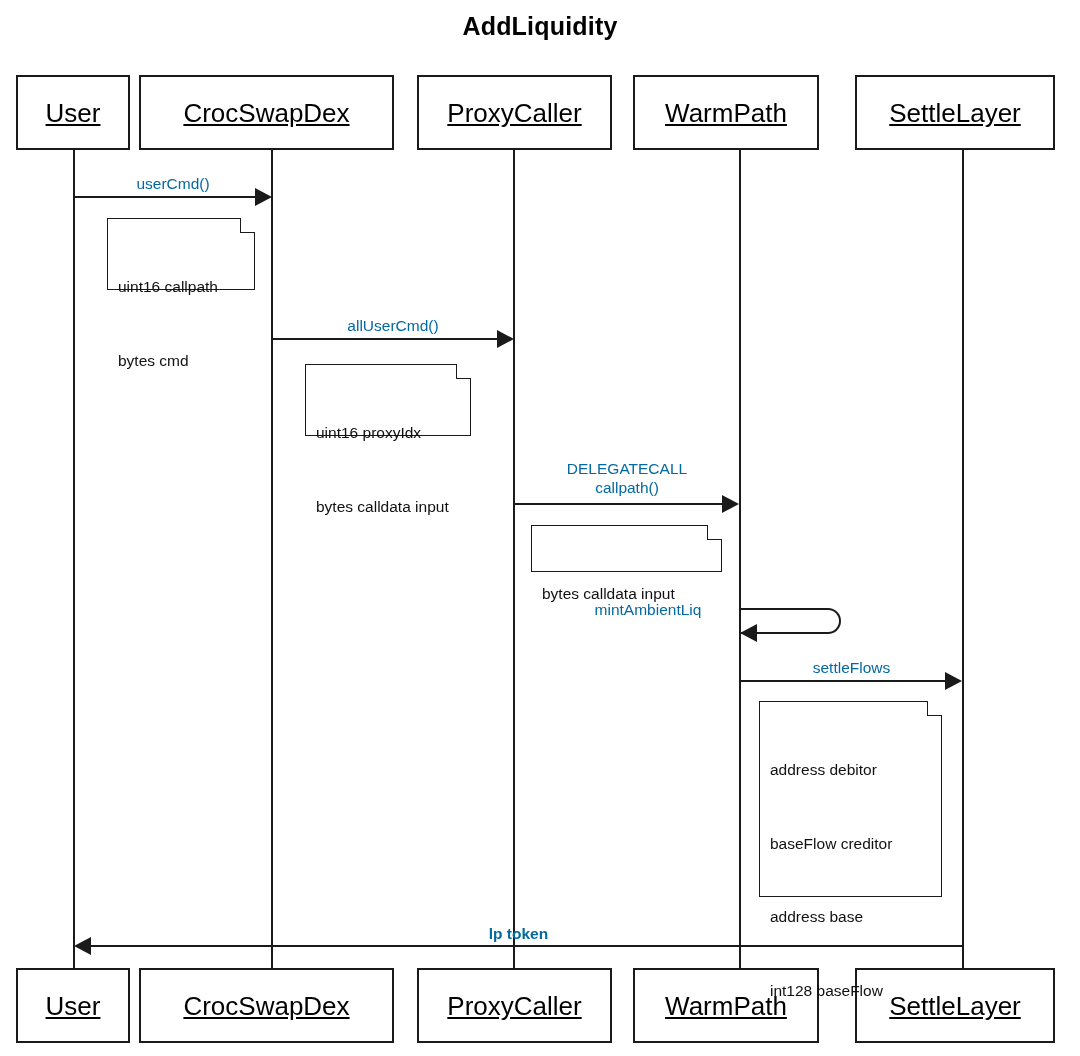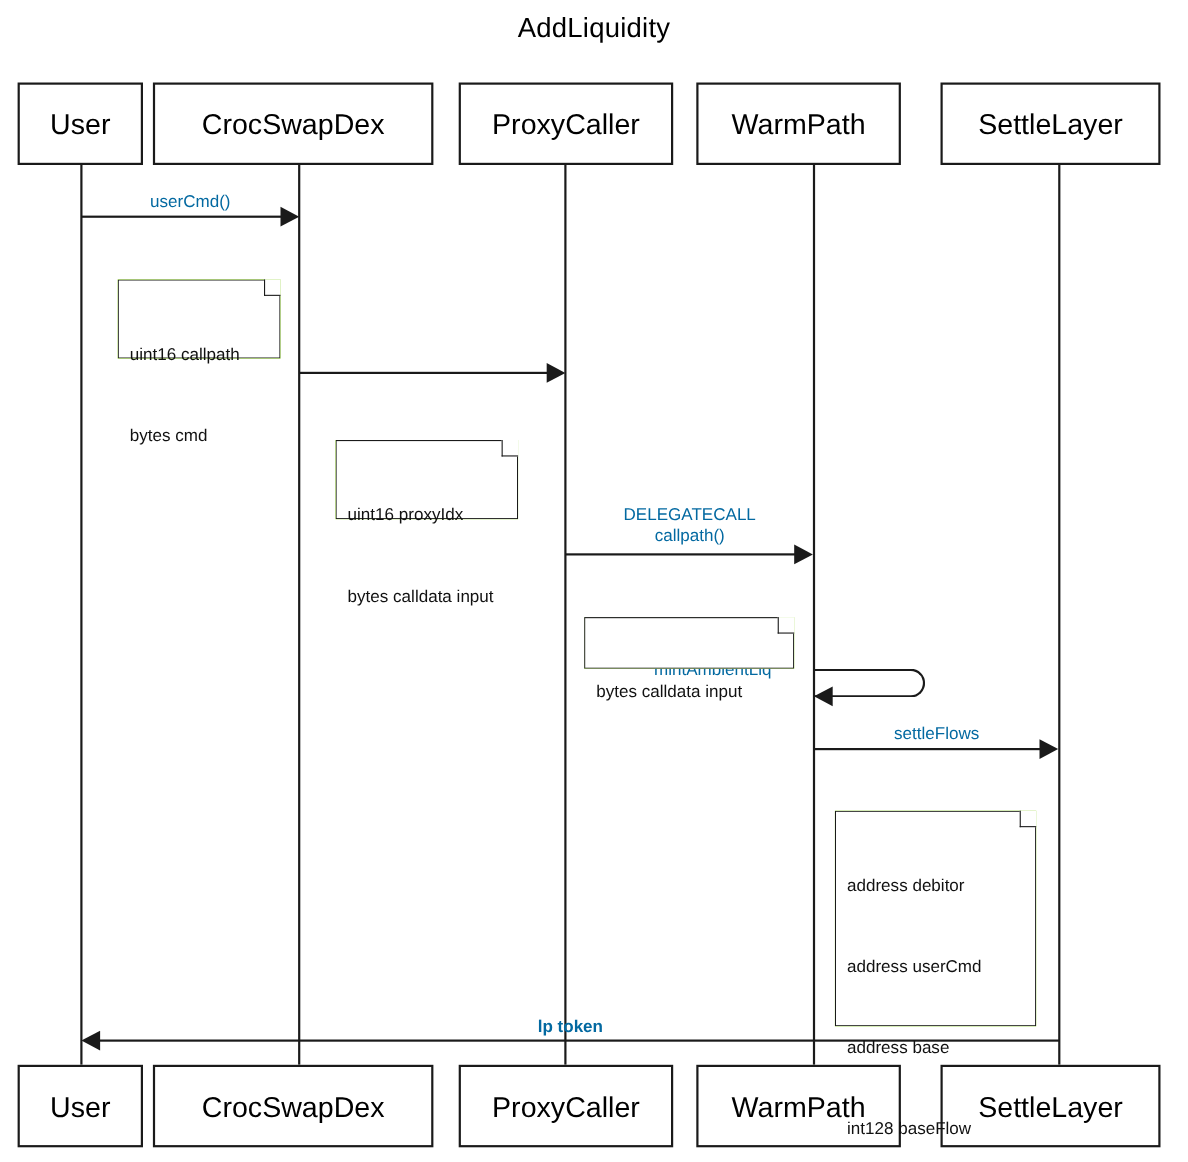--- a/index.html
+++ b/index.html
@@ -18,36 +18,37 @@
     background: #ffffff;
     overflow: hidden;
   }
   .diagram-title {
     position: absolute;
     left: 0;
     top: 12px;
     width: 1080px;
     text-align: center;
     font-size: 25px;
-    font-weight: normal;
+    font-weight: bold;
     letter-spacing: 0.2px;
   }
   
   .participant-box {
     position: absolute;
     box-sizing: border-box;
     border: 2px solid #1a1a1a;
     background: #ffffff;
     display: flex;
     align-items: center;
     justify-content: center;
     font-size: 26px;
     line-height: 1;
     color: #000000;
     z-index: 5;
+    text-decoration: underline;
   }
   
   .lifeline {
     position: absolute;
     width: 2px;
     background: #1a1a1a;
     z-index: 1;
   }
   
   .msg {
@@ -89,23 +90,22 @@
     border-left: none;
     border-top-right-radius: 13px;
     border-bottom-right-radius: 13px;
     background: transparent;
     z-index: 3;
   }
   
   .note {
     position: absolute;
     box-sizing: border-box;
-    background: #84cc16;
+    background: #c4b5fd;
     z-index: 6;
-    margin-top: 36px;
   }
   .note .note-shape {
     position: absolute;
     inset: 0;
     background: #ffffff;
     border: 1.6px solid #1a1a1a;
     clip-path: polygon(0 0, calc(100% - 15px) 0, 100% 15px, 100% 100%, 0 100%);
   }
   .note .note-fold {
     position: absolute;
@@ -163,20 +163,21 @@
 
   <div class="note" style="left:107px; top:218px; width:148px; height:72px;">
     <div class="note-shape"></div>
     <div class="note-fold"></div>
     <div class="note-text">
       <div>uint16 callpath</div>
       <div>bytes cmd</div>
     </div>
   </div>
 
+  <div class="msg-label" style="left:272px; top:316px; width:242px;">allUserCmd()</div>
   <div class="msg" style="left:272px; top:338px; width:226px;"></div>
   <div class="arrowhead right" style="left:497px; top:330px;"></div>
 
   <div class="note" style="left:305px; top:364px; width:166px; height:72px;">
     <div class="note-shape"></div>
     <div class="note-fold"></div>
     <div class="note-text">
       <div>uint16 proxyIdx</div>
       <div>bytes calldata input</div>
     </div>
@@ -201,21 +202,21 @@
 
   <div class="msg-label" style="left:740px; top:658px; width:223px;">settleFlows</div>
   <div class="msg" style="left:740px; top:680px; width:206px;"></div>
   <div class="arrowhead right" style="left:945px; top:672px;"></div>
 
   <div class="note" style="left:759px; top:701px; width:183px; height:196px;">
     <div class="note-shape"></div>
     <div class="note-fold"></div>
     <div class="note-text">
       <div>address debitor</div>
-      <div>address userCmd</div>
+      <div>baseFlow creditor</div>
       <div>address base</div>
       <div>int128 baseFlow</div>
       <div>address quote</div>
       
       
     </div>
   </div>
 
   <div class="msg-label" style="left:74px; top:924px; width:889px;font-weight:bold;">lp token</div>
   <div class="msg" style="left:90px; top:945px; width:873px;"></div>

